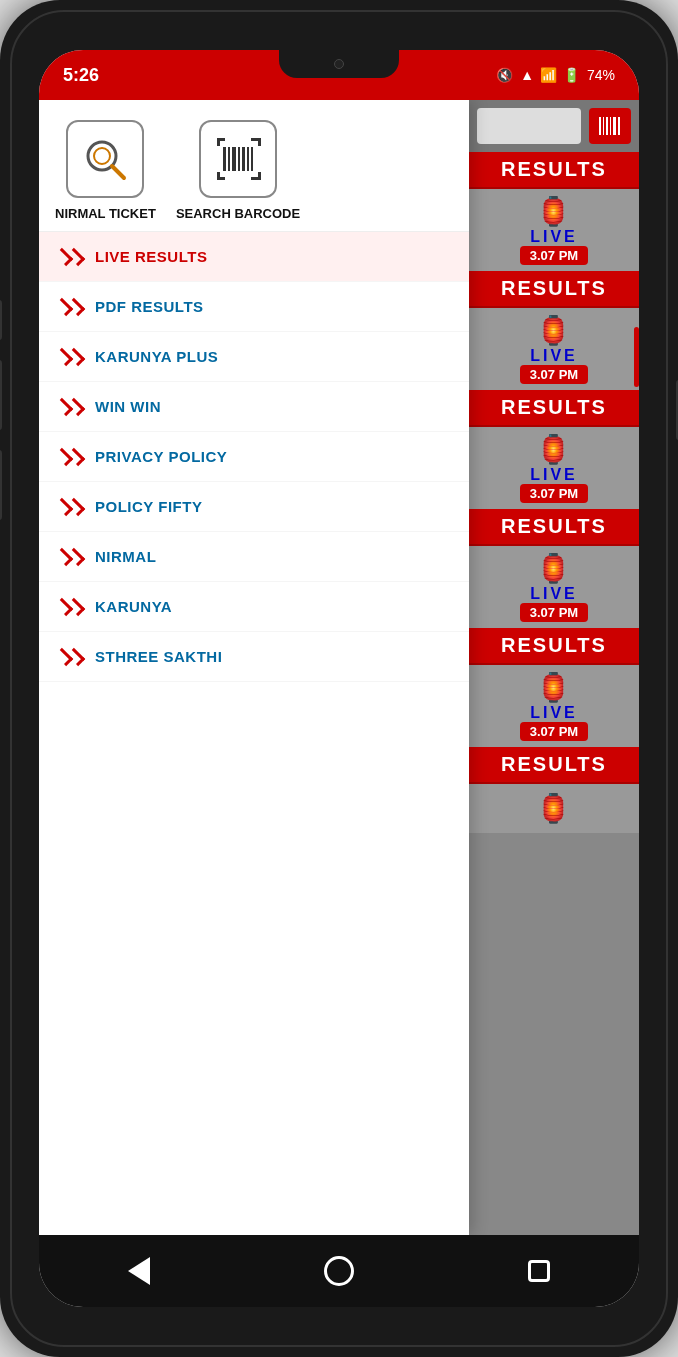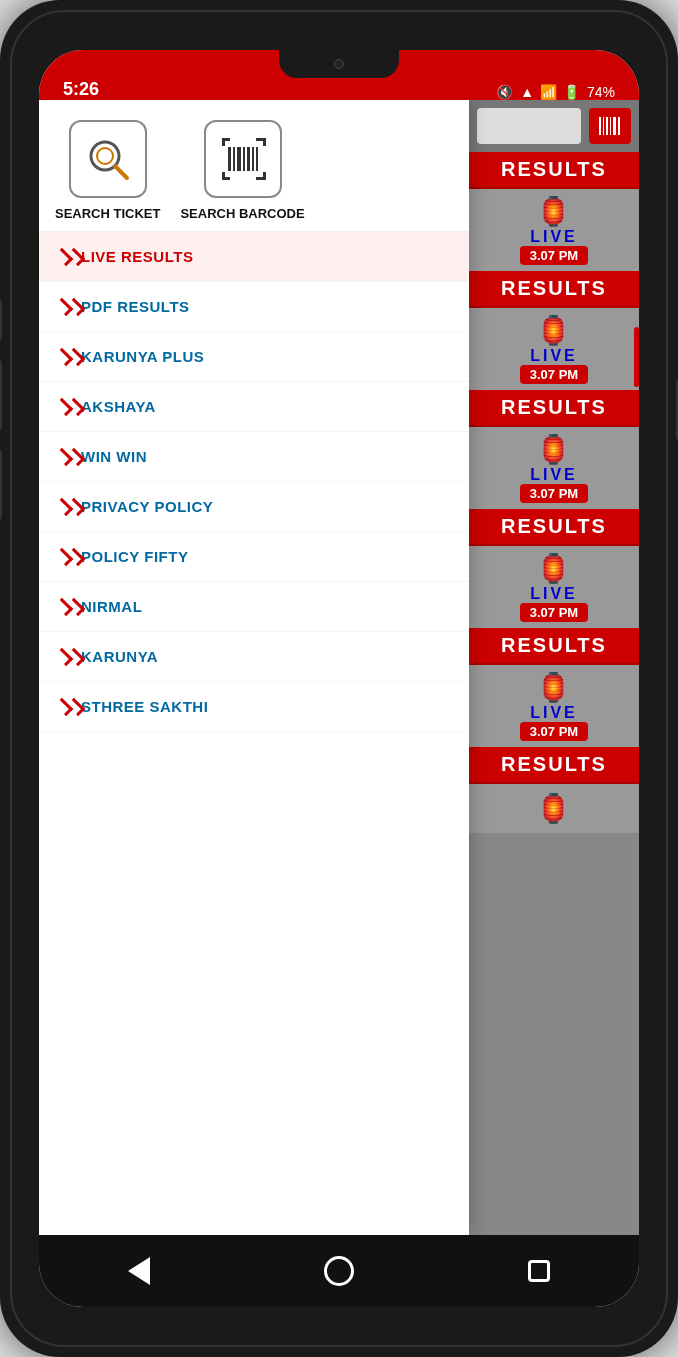--- a/index.html
+++ b/index.html
@@ -82,21 +82,21 @@
       display: flex;
       flex-direction: column;
     }
 
     
     .status-bar {
       background: #cc0000;
       height: 50px;
       display: flex;
       justify-content: space-between;
-      align-items: flex-end;
+      align-items: center;
       padding: 0 24px;
       flex-shrink: 0;
     }
     .status-time {
       color: white;
       font-size: 18px;
       font-weight: bold;
     }
     .status-icons {
       display: flex;
@@ -188,20 +188,21 @@
     
     .menu-list {
       flex: 1;
       overflow-y: auto;
     }
 
     .menu-item {
       display: flex;
       align-items: center;
       padding: 16px 20px;
+      gap: 14px;
       cursor: pointer;
       border-bottom: 1px solid #f5f5f5;
     }
 
     .menu-item.active {
       background: #fff0f0;
     }
 
     .menu-item-chevron {
       display: flex;
@@ -373,21 +374,21 @@
 
         <div class="search-icons-row">
           <div class="search-icon-item">
             <div class="search-icon-box">
               <svg width="50" height="50" viewBox="0 0 50 50">
                 <circle cx="22" cy="22" r="14" fill="none" stroke="#555" stroke-width="3"></circle>
                 <line x1="32" y1="32" x2="44" y2="44" stroke="#cc7700" stroke-width="4" stroke-linecap="round"></line>
                 <circle cx="22" cy="22" r="8" fill="none" stroke="#cc7700" stroke-width="2"></circle>
               </svg>
             </div>
-            <span class="search-icon-label">SEARCH TICKET</span>
+            <span class="search-icon-label">NIRMAL TICKET</span>
           </div>
           <div class="search-icon-item">
             <div class="search-icon-box">
               <svg width="50" height="50" viewBox="0 0 50 50">
 
                 <rect x="4" y="4" width="8" height="3" fill="#333"></rect>
                 <rect x="4" y="4" width="3" height="8" fill="#333"></rect>
                 <rect x="38" y="4" width="8" height="3" fill="#333"></rect>
                 <rect x="45" y="4" width="3" height="8" fill="#333"></rect>
                 <rect x="4" y="43" width="8" height="3" fill="#333"></rect>
@@ -428,29 +429,20 @@
             <span class="menu-item-text">PDF RESULTS</span>
           </div>
           <div class="menu-item">
             <div class="menu-item-chevron">
               <div class="dbl-chevron">
                 <span></span>
                   <span></span>
               </div>
             </div>
             <span class="menu-item-text">KARUNYA PLUS</span>
-          </div>
-          <div class="menu-item">
-            <div class="menu-item-chevron">
-              <div class="dbl-chevron">
-                <span></span>
-                  <span></span>
-              </div>
-            </div>
-            <span class="menu-item-text">AKSHAYA</span>
           </div>
           <div class="menu-item">
             <div class="menu-item-chevron">
               <div class="dbl-chevron">
                 <span></span>
                   <span></span>
               </div>
             </div>
             <span class="menu-item-text">WIN WIN</span>
           </div>

